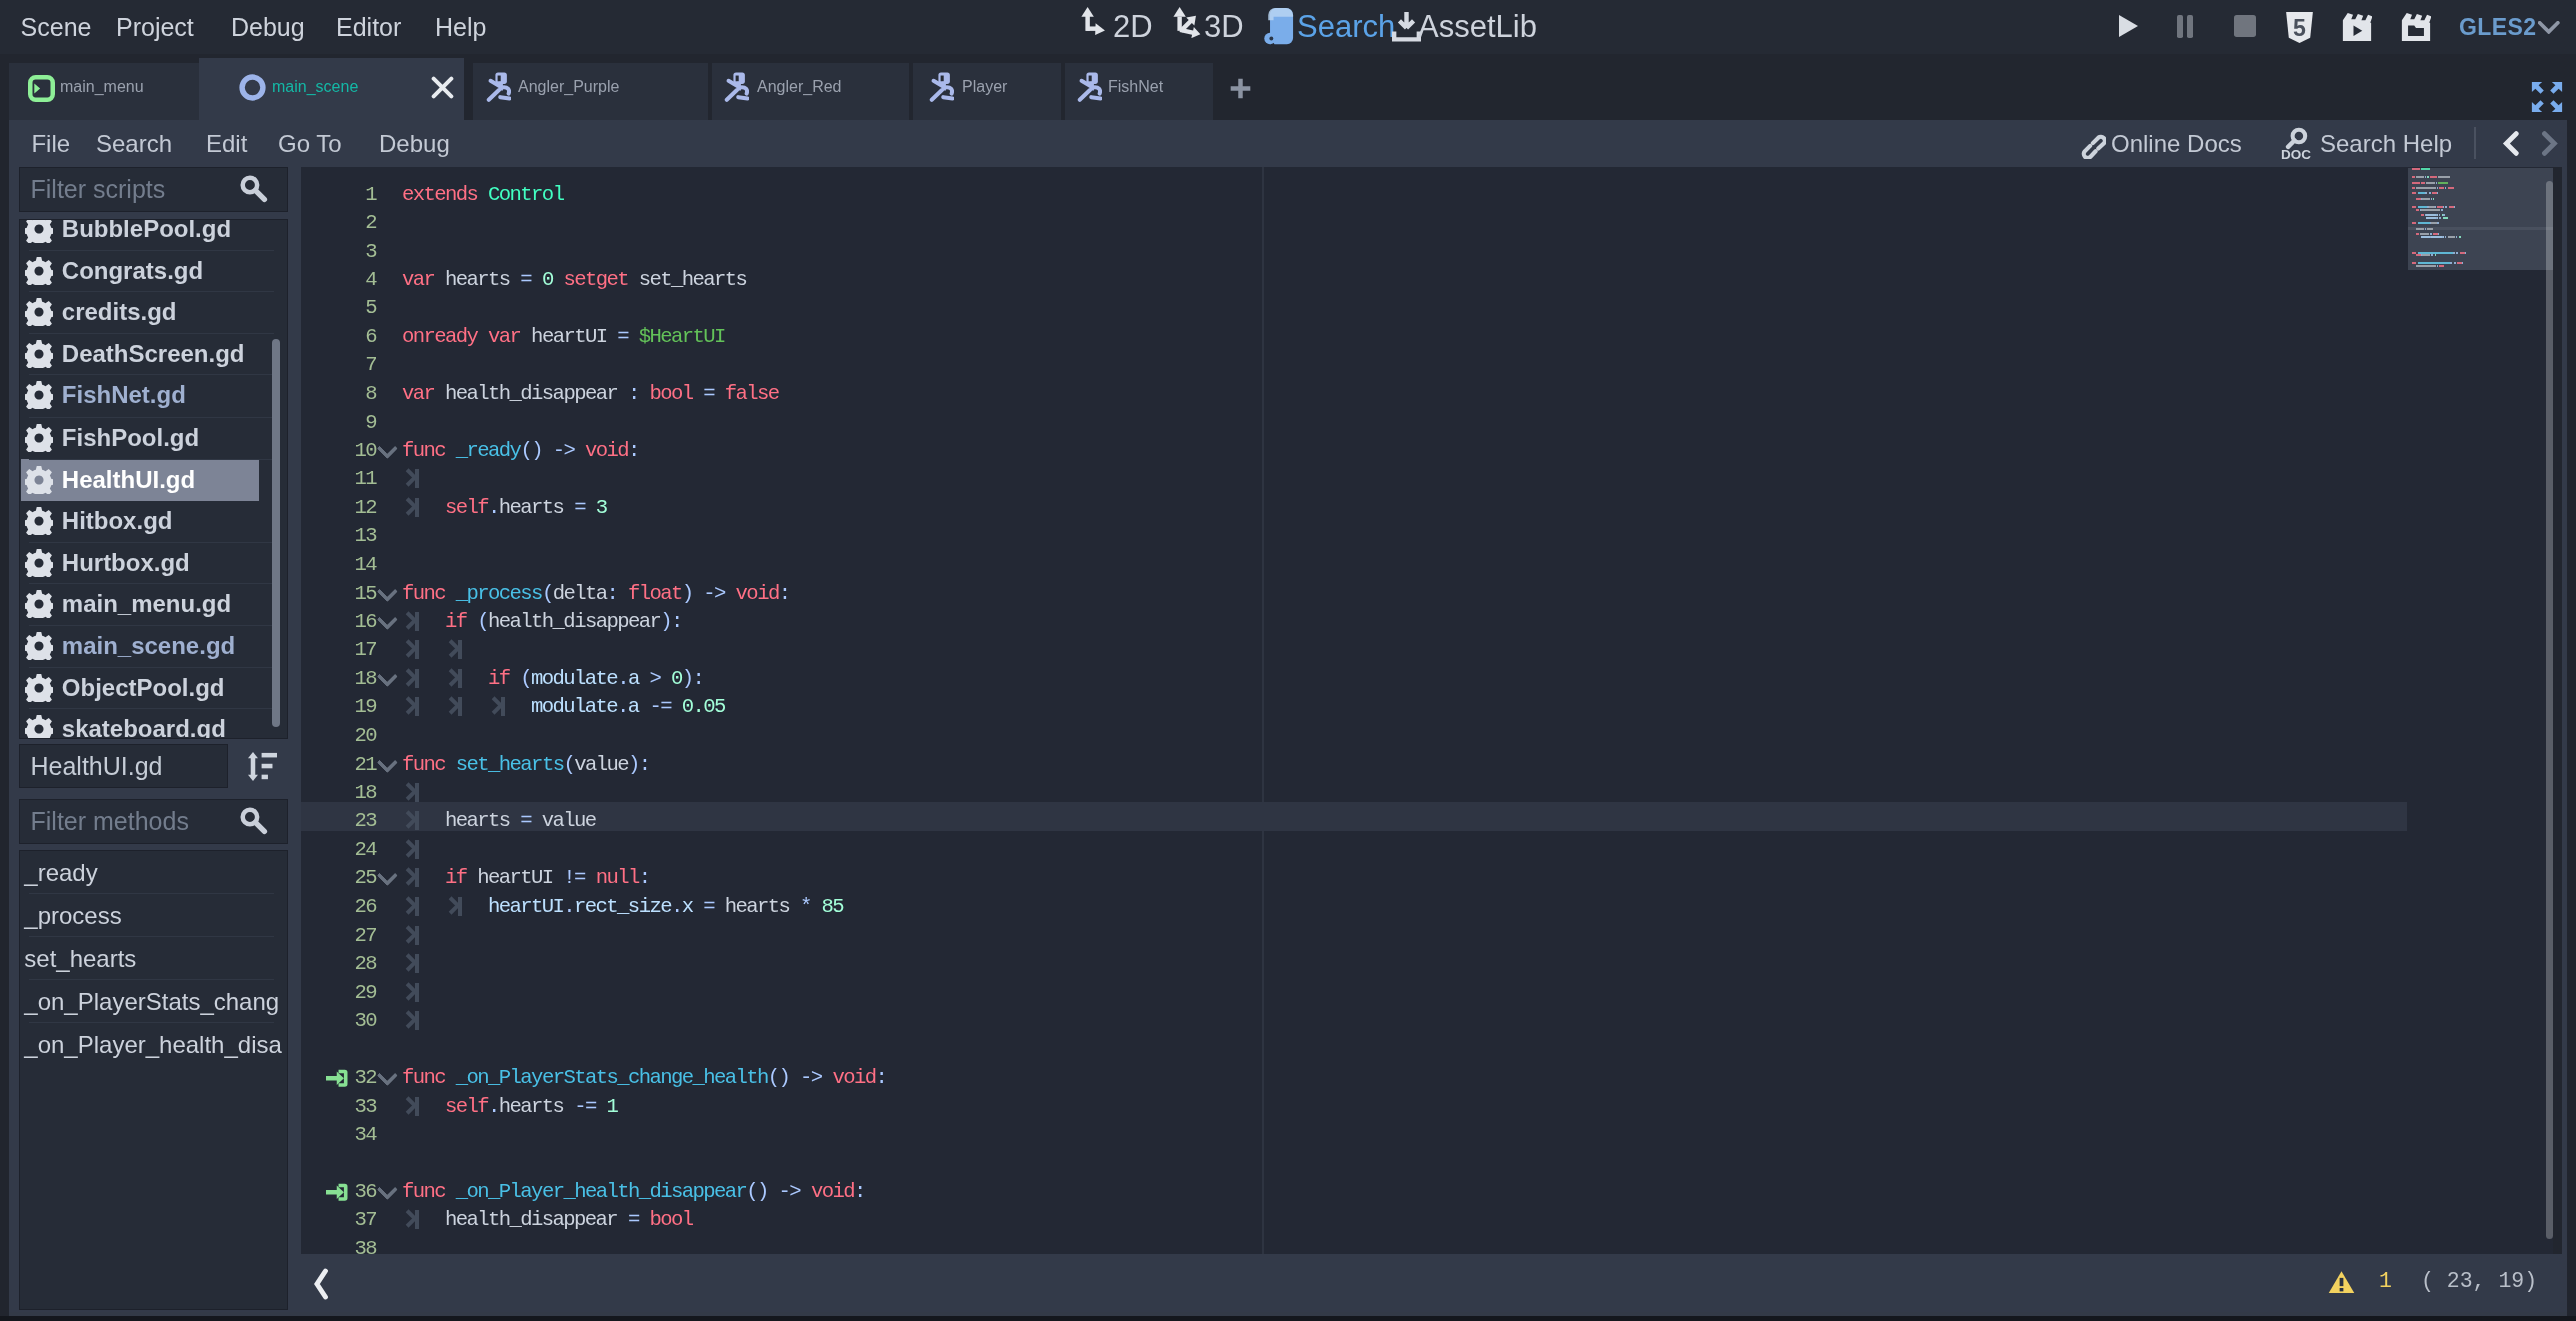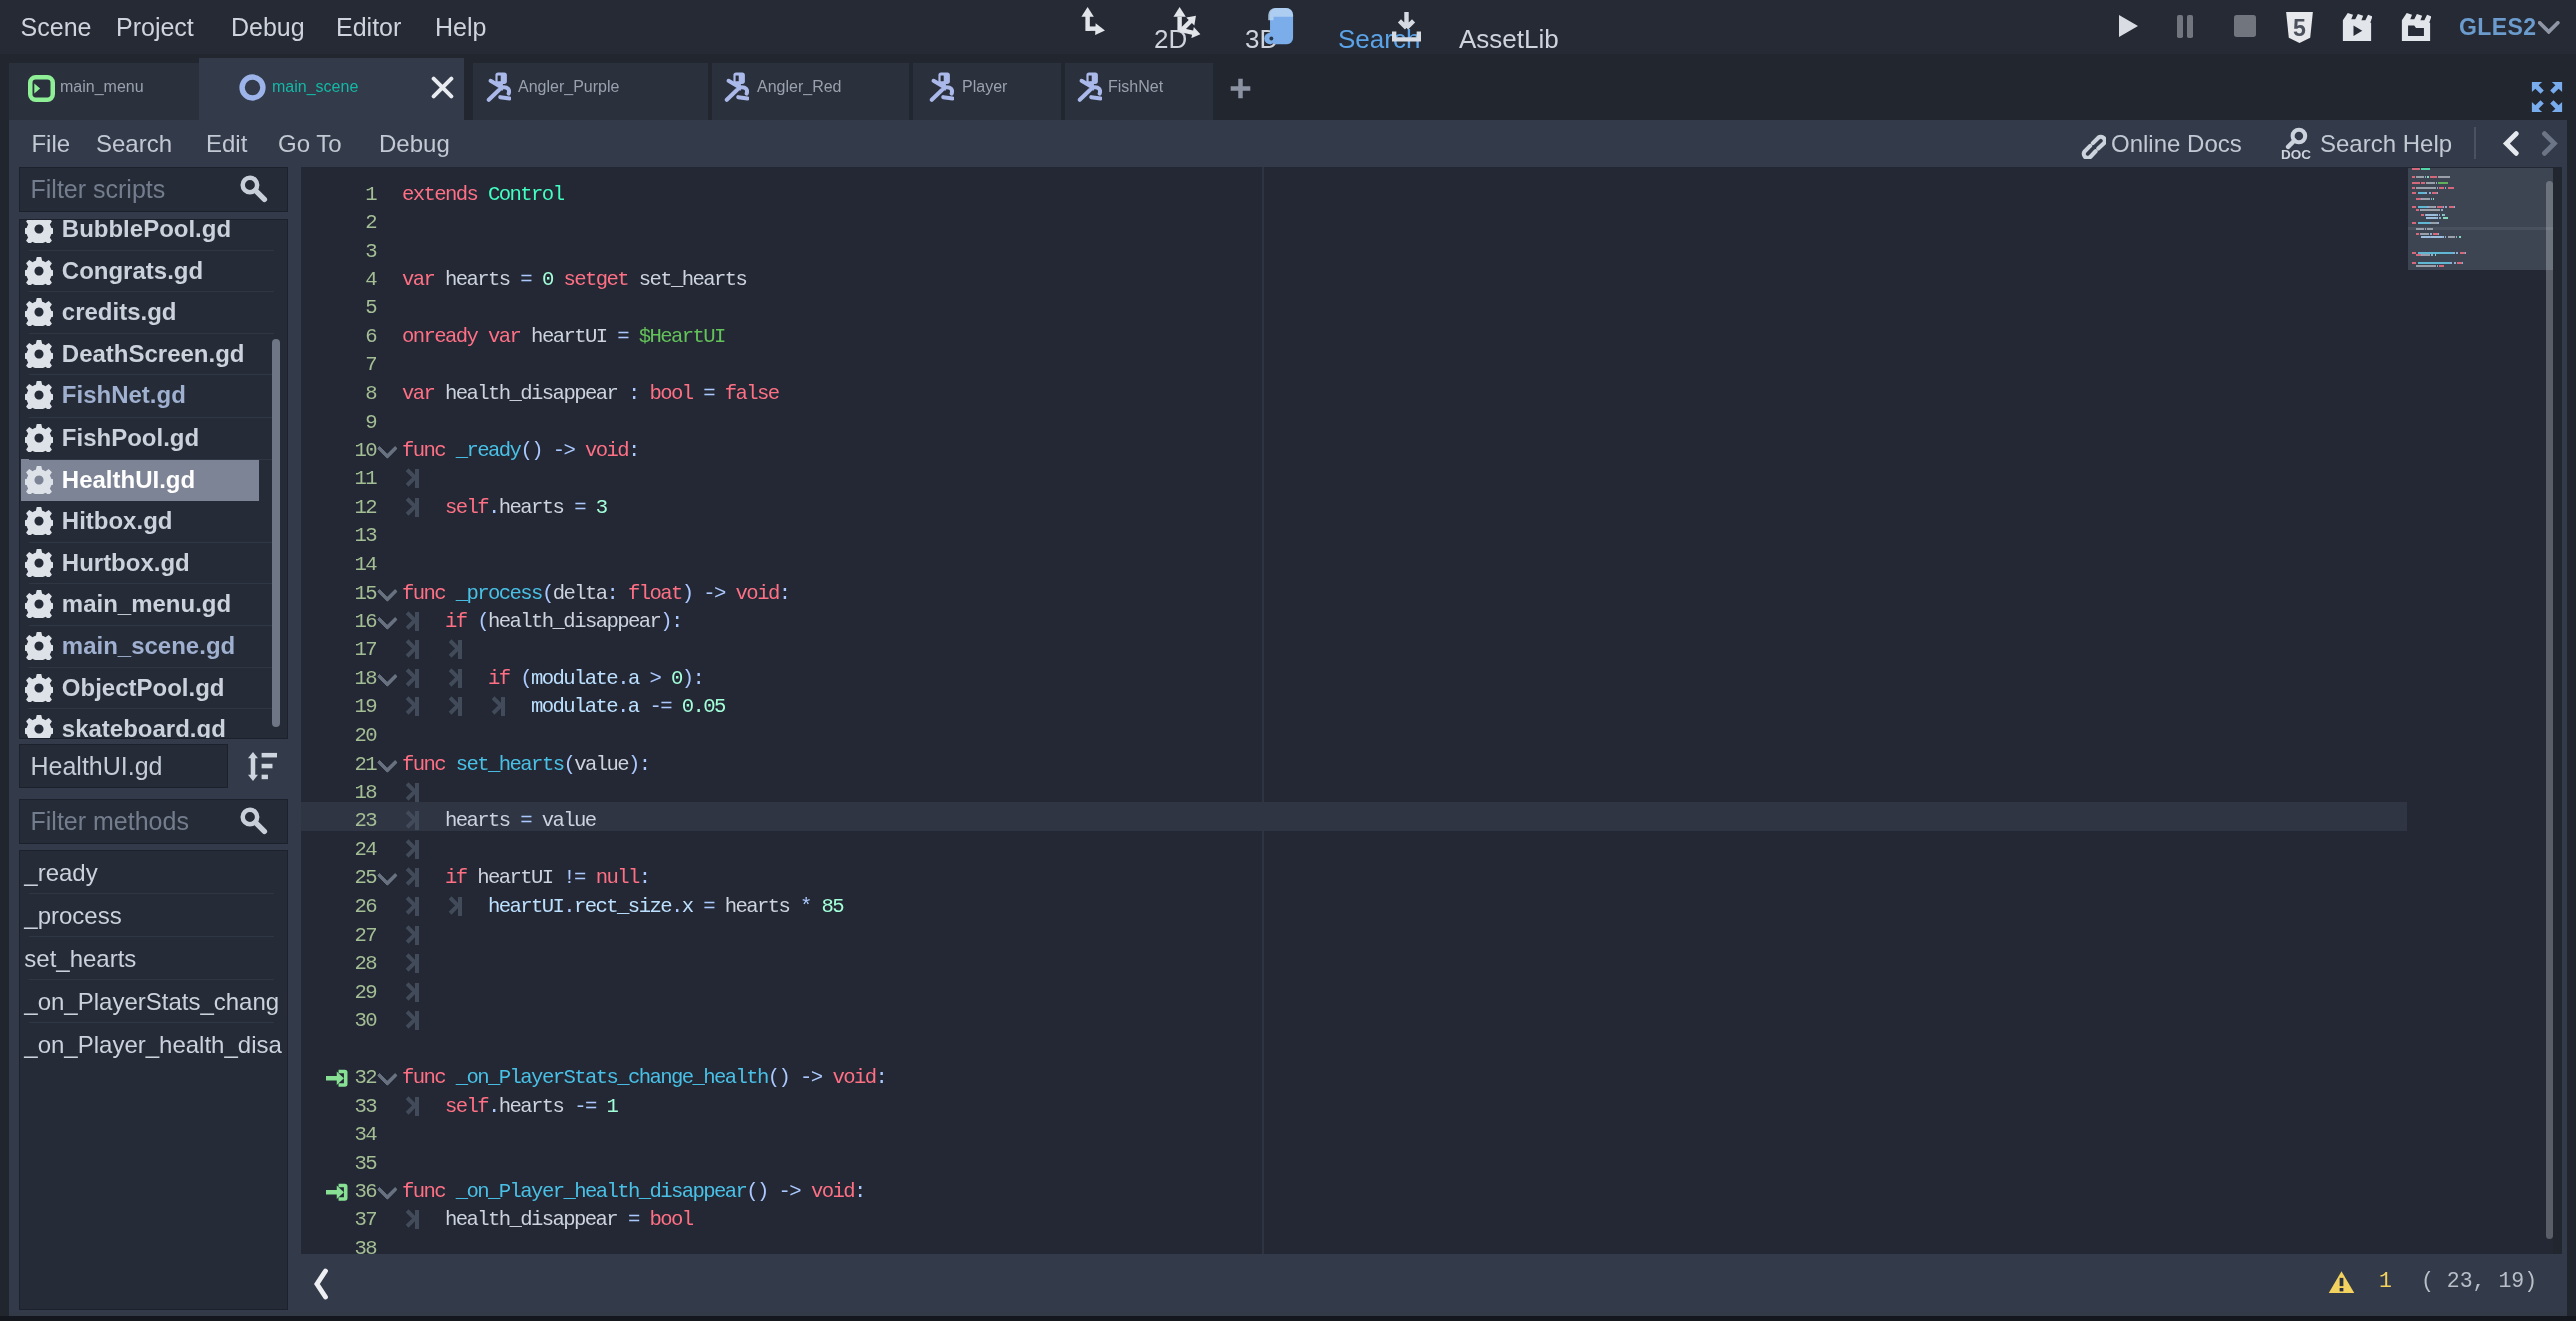--- a/index.html
+++ b/index.html
@@ -1,21 +1,21 @@
 <!DOCTYPE html>
 <html style="font-size:14.3px"><head><meta charset="utf-8">
 <style>
   * { margin:0; padding:0; box-sizing:border-box; }
   html,body { width:2576px; height:1321px; overflow:hidden; background:#21252e; }
   body { font-family:"Liberation Sans", sans-serif; position:relative; }
   .abs { position:absolute; }
   
   #topbar { position:absolute; left:0; top:0; width:2576px; height:54px; background:#252a34; }
   .menuitem { position:absolute; top:0; height:54px; line-height:54px; font-size:25px; color:#ced3dc; }
-  .wsitem { position:absolute; top:12px; height:54px; line-height:54px; font-size:26px; color:#ced3dc;margin-left:41px; }
+  .wsitem { position:absolute; top:0; height:54px; line-height:54px; font-size:31px; color:#ced3dc; }
   
   #tabbar { position:absolute; left:0; top:54px; width:2576px; height:66px; background:#22262f; }
   .tab { position:absolute; top:9px; height:57px; }
   .tabtxt { position:absolute; top:0; height:66px; line-height:66px; font-size:16px; color:#9aa1ae; }
   
   #panel { position:absolute; left:9px; top:120px; width:2558px; height:1196px; background:#333a49; }
   #menurow { position:absolute; left:0; top:0; width:2558px; height:47px; }
   .m2 { position:absolute; top:0; height:47px; line-height:47px; font-size:24px; color:#c3c9d4; }
   
   .lbox { position:absolute; background:#262c37; border:1.8px solid #1d212b; }
@@ -390,21 +390,20 @@
     <div class="cl" style="top:754px"><span class="num">27</span><span class="txt"><i class="tb"></i></span></div>
     <div class="cl" style="top:782px"><span class="num">28</span><span class="txt"><i class="tb"></i></span></div>
     <div class="cl" style="top:811px"><span class="num">29</span><span class="txt"><i class="tb"></i></span></div>
     <div class="cl" style="top:839px"><span class="num">30</span><span class="txt"><i class="tb"></i></span></div>
     <div class="cl" style="top:896px"><svg class="conn" width="22.4" height="20.6" viewBox="0 0 25 23">
           <path d="M0 9 h12 v-5 l8 7.5 -8 7.5 v-5 h-12 z" fill="#87e093"></path>
           <path d="M14 2 h7 a3 3 0 0 1 3 3 v13 a3 3 0 0 1 -3 3 h-7 v-4 h6 v-11 h-6 z" fill="#87e093"></path>
         </svg><span class="num">32</span><span class="fold"></span><span class="txt"><span class="k">func</span><span class="t"> </span><span class="fn">_on_PlayerStats_change_health</span><span class="s">()</span><span class="t"> </span><span class="s">-&gt;</span><span class="t"> </span><span class="k">void</span><span class="s">:</span></span></div>
     <div class="cl" style="top:925px"><span class="num">33</span><span class="txt"><i class="tb"></i><span class="k">self</span><span class="s">.</span><span class="t">hearts </span><span class="s">-=</span><span class="t"> </span><span class="n">1</span></span></div>
     <div class="cl" style="top:953px"><span class="num">34</span></div>
-    <div class="cl" style="top:982px"><span class="num">35</span></div>
     <div class="cl" style="top:1010px"><svg class="conn" width="22.4" height="20.6" viewBox="0 0 25 23">
           <path d="M0 9 h12 v-5 l8 7.5 -8 7.5 v-5 h-12 z" fill="#87e093"></path>
           <path d="M14 2 h7 a3 3 0 0 1 3 3 v13 a3 3 0 0 1 -3 3 h-7 v-4 h6 v-11 h-6 z" fill="#87e093"></path>
         </svg><span class="num">36</span><span class="fold"></span><span class="txt"><span class="k">func</span><span class="t"> </span><span class="fn">_on_Player_health_disappear</span><span class="s">()</span><span class="t"> </span><span class="s">-&gt;</span><span class="t"> </span><span class="k">void</span><span class="s">:</span></span></div>
     <div class="cl" style="top:1038px"><span class="num">37</span><span class="txt"><i class="tb"></i><span class="t">health_disappear </span><span class="s">=</span><span class="t"> </span><span class="k">bool</span></span></div>
     <div class="cl" style="top:1067px"><span class="num">38</span></div>
     <div id="minimap">
         <div class="mml" style="left:3.6px;top:0.4px;width:8.5px;background:#d4697c"></div>
         <div class="mml" style="left:13.2px;top:0.4px;width:8.5px;background:#52d6a8"></div>
         <div class="mml" style="left:3.6px;top:8.5px;width:3.7px;background:#d4697c"></div>

